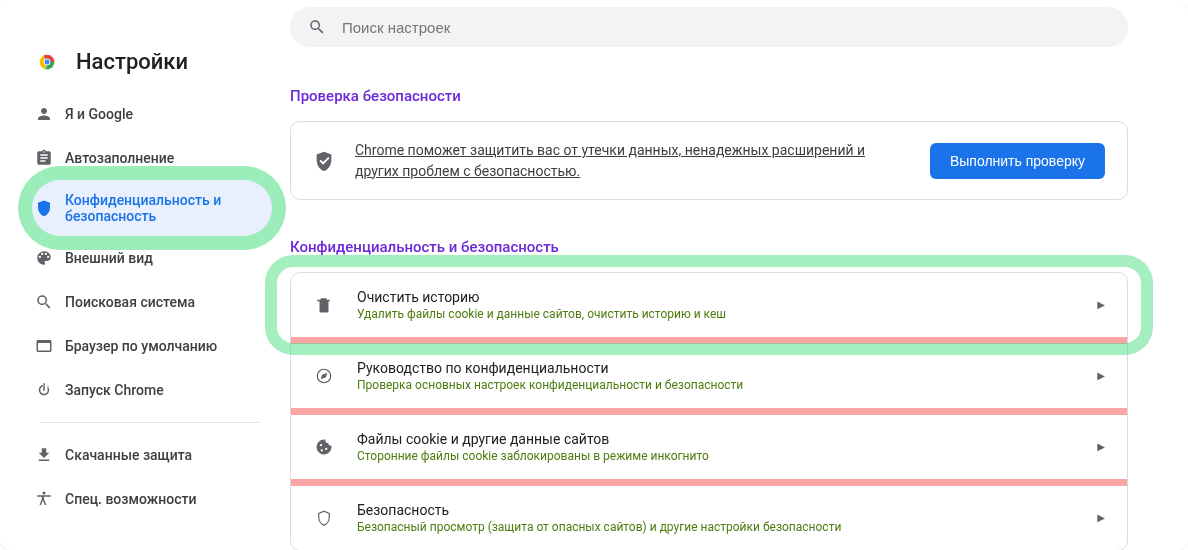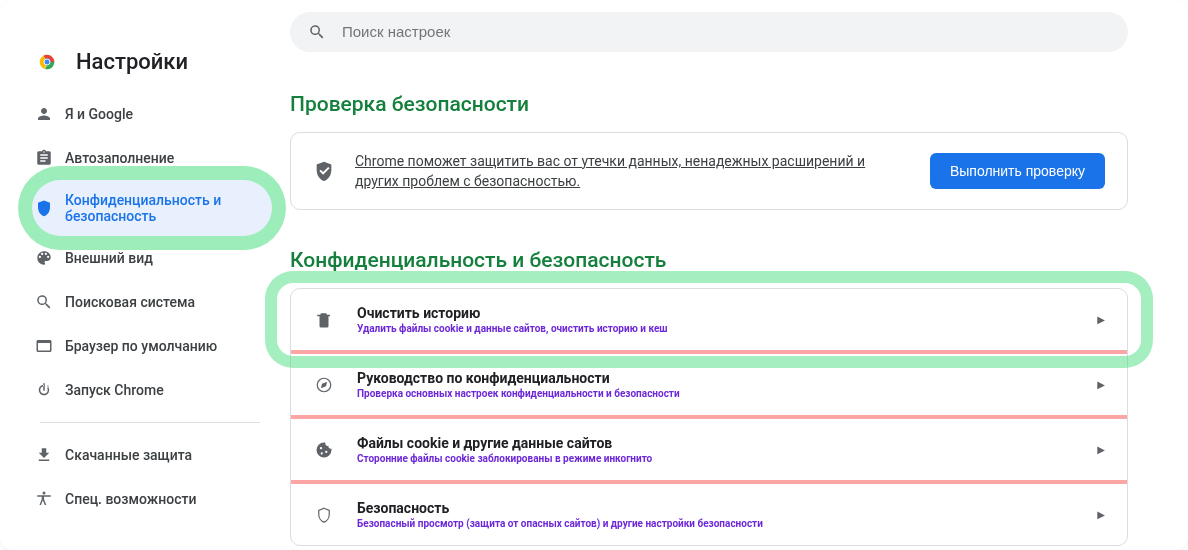--- a/index.html
+++ b/index.html
@@ -102,23 +102,23 @@
   .searchbar input {
     border: none;
     outline: none;
     background: transparent;
     font-size: 15px;
     color: #5f6368;
     flex: 1;
   }
   .searchbar .sicon { color: #5f6368; width: 18px; height: 18px; }
   .section-title {
-    font-size: 21px;
+    font-size: 15px;
     font-weight: 500;
-    color: #15803d;
+    color: #6d28d9;
     margin-bottom: 16px;
   }
   .card {
     border: 1px solid #dadce0;
     border-radius: 10px;
     background: #fff;
   }
   .check-card {
     display: flex;
     align-items: center;
@@ -144,39 +144,39 @@
     cursor: pointer;
   }
   .row {
     display: flex;
     align-items: center;
     padding: 16px 22px;
     gap: 22px;
     cursor: pointer;
     position: relative;
   }
-  .row + .row { border-top: 4px solid #fca5a5; }
+  .row + .row { border-top: 7px solid #fca5a5; }
   .row .icon-cell {
     width: 22px;
     height: 22px;
     color: #5f6368;
     flex-shrink: 0;
     display: flex;
     align-items: center;
     justify-content: center;
   }
-  .row .text-cell { flex: 1; font-weight: bold; }
+  .row .text-cell { flex: 1; }
   .row .row-title {
     font-size: 14px;
     color: #202124;
     margin-bottom: 2px;
   }
   .row .row-sub {
-    font-size: 10px;
-    color: #6d28d9;
+    font-size: 12px;
+    color: #4d7c0f;
   }
   .row .arrow {
     color: #5f6368;
     font-size: 10px;
   }
   .row.first-row {
     border-top-left-radius: 10px;
     border-top-right-radius: 10px;
   }
   .glow-wrap {

